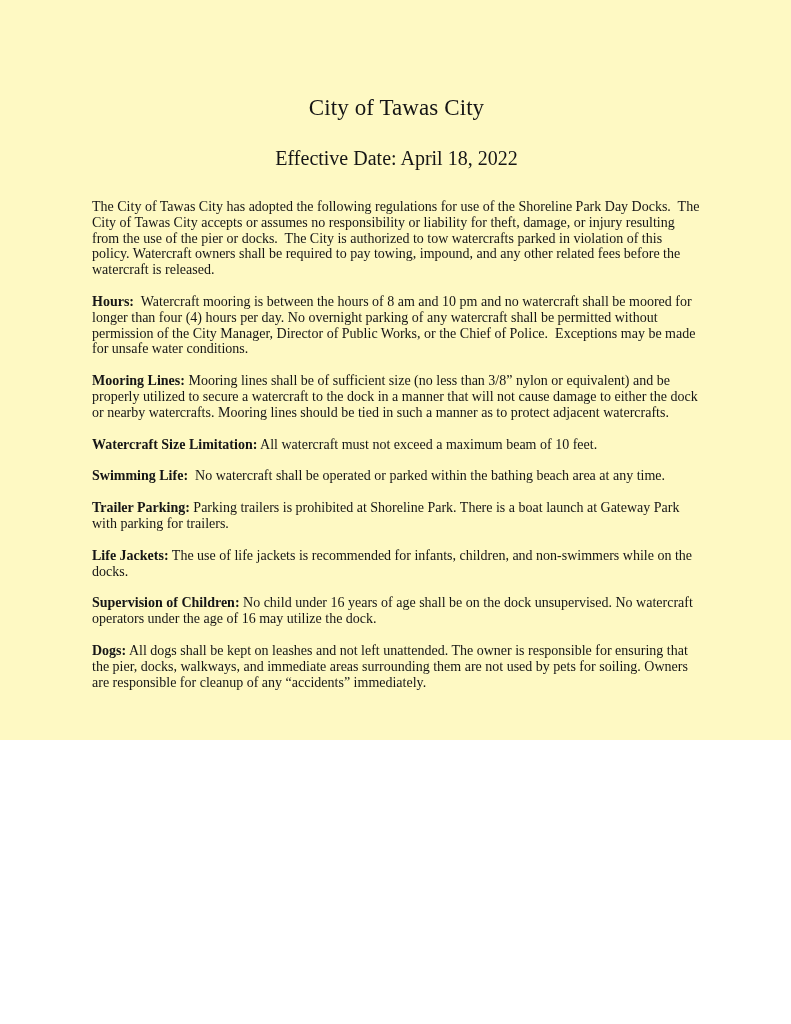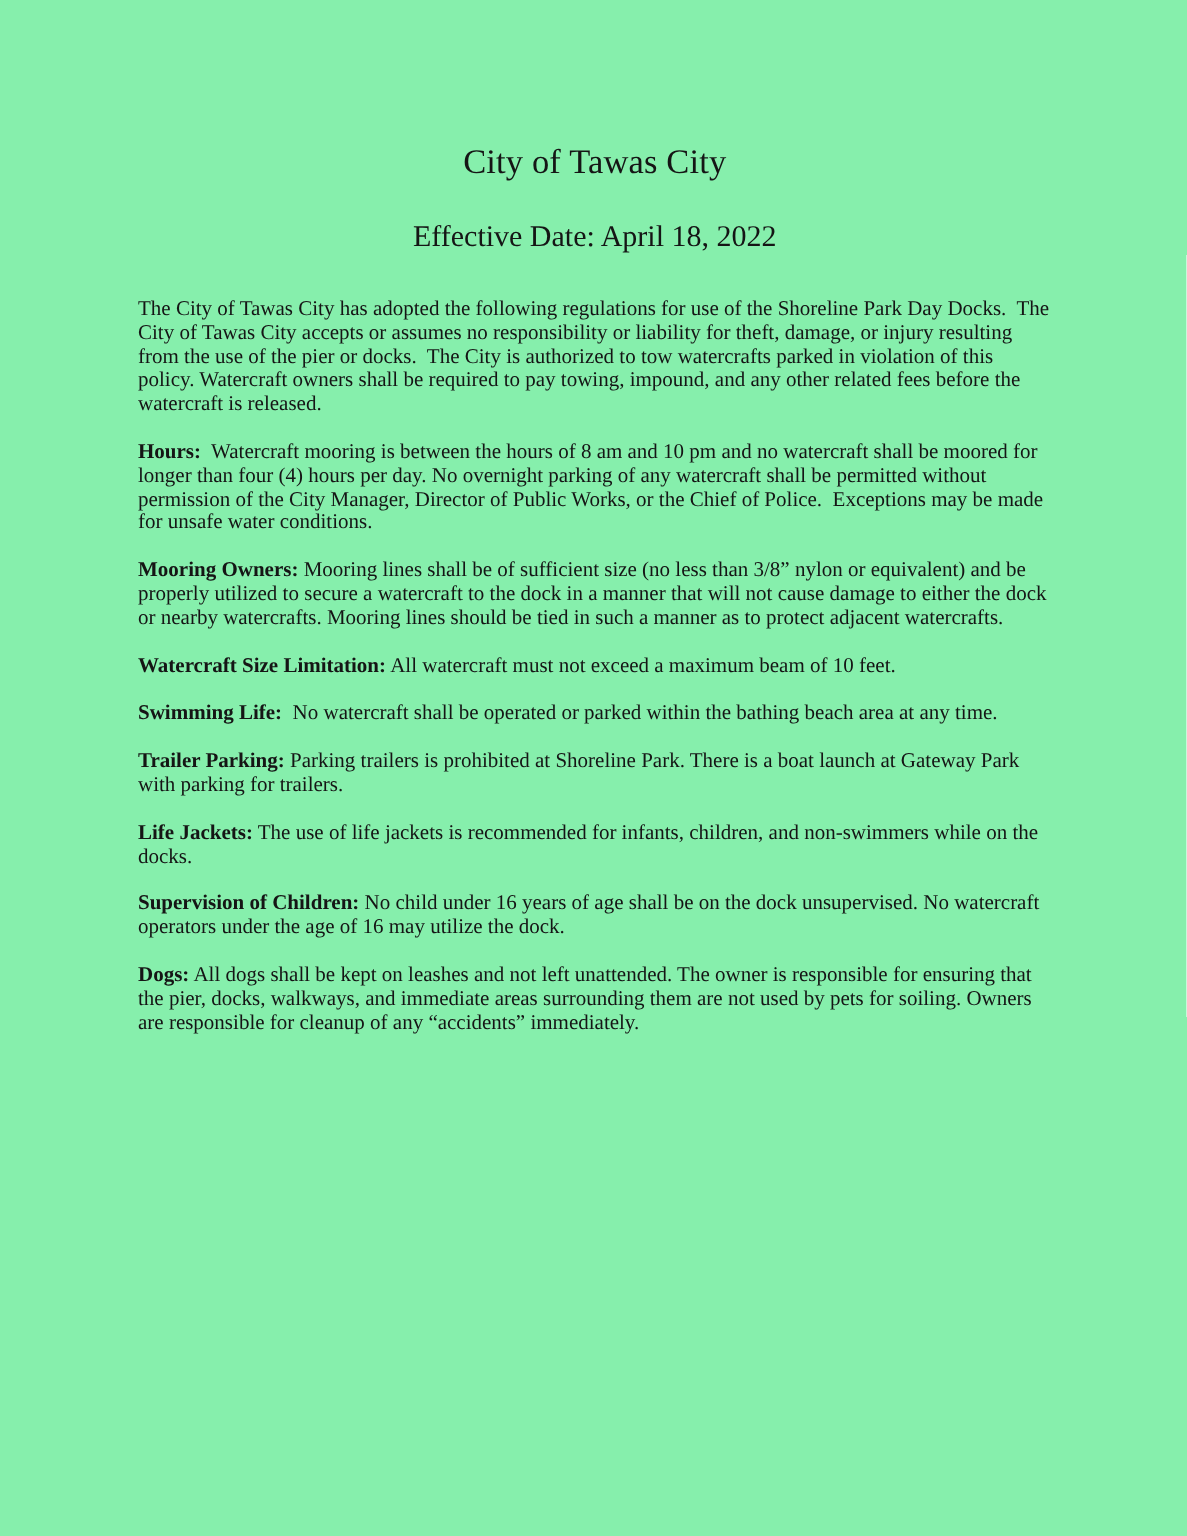--- a/index.html
+++ b/index.html
@@ -3,22 +3,22 @@
 <meta charset="utf-8">
 <style>
   html, body {
     margin: 0;
     padding: 0;
     background: #ffffff;
   }
   .page {
     position: relative;
     width: 791px;
-    height: 1024px;
-    background: #86efac;
+    height: 740px;
+    background: #fef9c3;
     overflow: hidden;
     font-family: "Liberation Serif", "DejaVu Serif", serif;
     color: #151515;
   }
   .content {
     position: absolute;
     left: 92px;
     top: 92px;
     width: 609px;
   }
@@ -58,21 +58,21 @@
   <div class="content">
 
     <h1 class="doc-title"><span>City of Tawas City</span><br></h1>
 
     <div class="effective-date">Effective Date: April 18, 2022</div>
 
     <p class="body-para intro">The City of Tawas City has adopted the following regulations for use of the Shoreline Park Day Docks.  The City of Tawas City accepts or assumes no responsibility or liability for theft, damage, or injury resulting from the use of the pier or docks.  The City is authorized to tow watercrafts parked in violation of this policy. Watercraft owners shall be required to pay towing, impound, and any other related fees before the watercraft is released.</p>
 
     <p class="body-para"><strong class="sec-label">Hours:</strong><span>  Watercraft mooring is between the hours of 8 am and 10 pm and no watercraft shall be moored for longer than four (4) hours per day. No overnight parking of any watercraft shall be permitted without permission of the City Manager, Director of Public Works, or the Chief of Police.  Exceptions may be made for unsafe water conditions.</span></p>
 
-    <p class="body-para"><strong class="sec-label">Mooring Owners:</strong><span> Mooring lines shall be of sufficient size (no less than 3/8” nylon or equivalent) and be properly utilized to secure a watercraft to the dock in a manner that will not cause damage to either the dock or nearby watercrafts. Mooring lines should be tied in such a manner as to protect adjacent watercrafts.</span></p>
+    <p class="body-para"><strong class="sec-label">Mooring Lines:</strong><span> Mooring lines shall be of sufficient size (no less than 3/8” nylon or equivalent) and be properly utilized to secure a watercraft to the dock in a manner that will not cause damage to either the dock or nearby watercrafts. Mooring lines should be tied in such a manner as to protect adjacent watercrafts.</span></p>
 
     <p class="body-para"><strong class="sec-label">Watercraft Size Limitation:</strong><span> All watercraft must not exceed a maximum beam of 10 feet.</span></p>
 
 
     <p class="body-para"><strong class="sec-label">Swimming Life:</strong><span>  No watercraft shall be operated or parked within the bathing beach area at any time.</span></p>
 
     <p class="body-para"><strong class="sec-label">Trailer Parking:</strong><span> Parking trailers is prohibited at Shoreline Park. There is a boat launch at Gateway Park with parking for trailers.</span></p>
 
     <p class="body-para"><strong class="sec-label">Life Jackets:</strong><span> The use of life jackets is recommended for infants, children, and non-swimmers while on the docks.</span></p>
 

